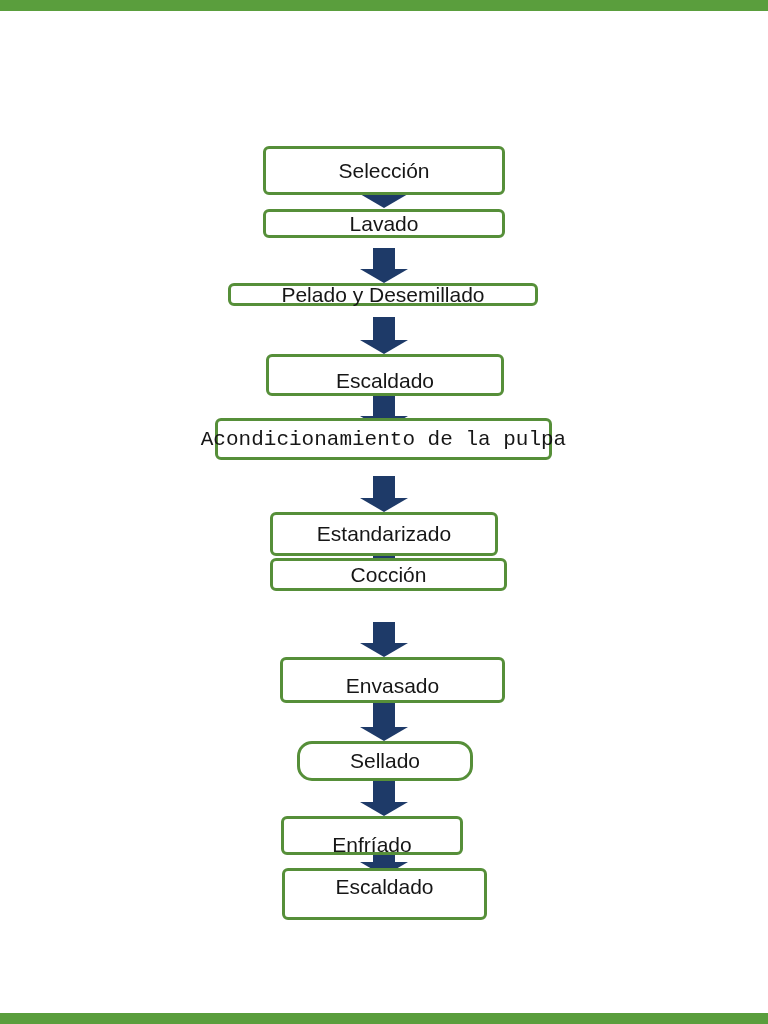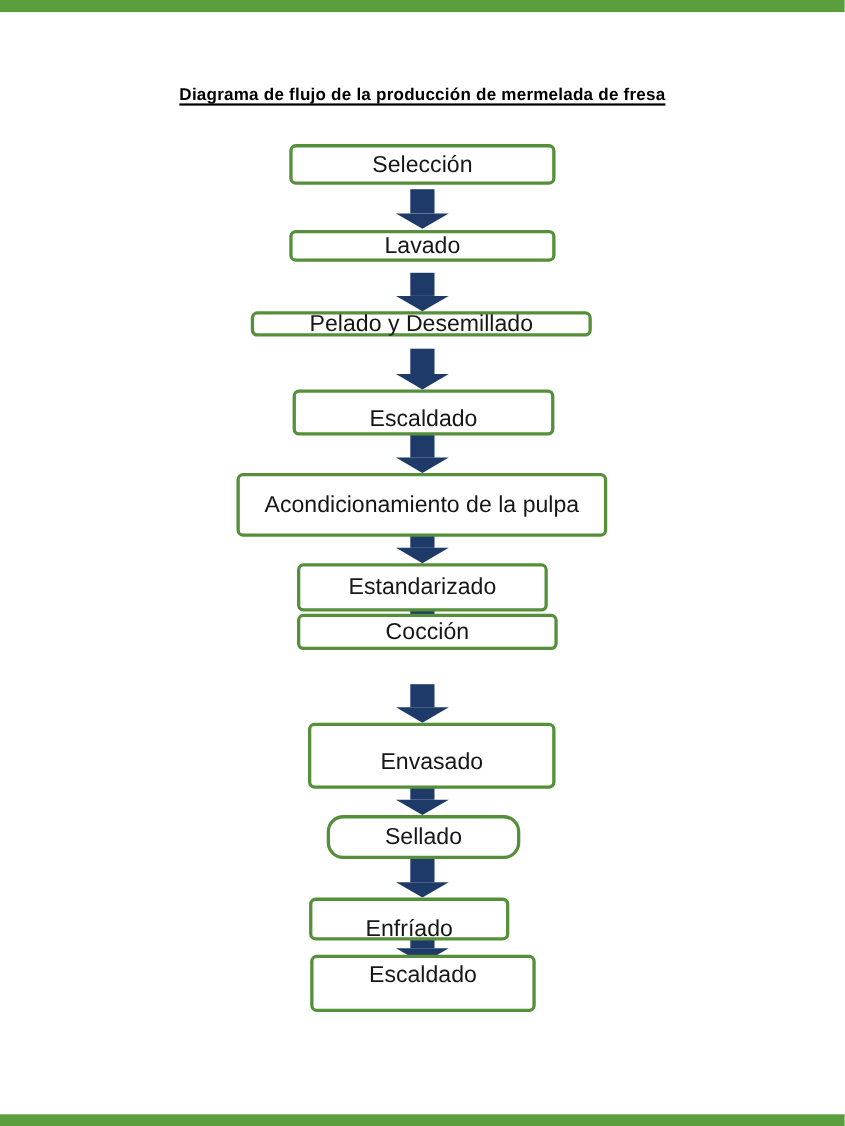--- a/index.html
+++ b/index.html
@@ -80,53 +80,52 @@
     border-top: 14px solid #1e3a68;
   }
 </style>
 </head>
 <body>
 
 <div class="page">
 
   <div class="edge-bar top"></div>
 
-  <h1 class="diagram-title">Diagrama de flujo de la producción de mermelada de fresa</h1>
 
   <div>
 
-    <div class="flow-box" style="left:263px; top:131px; width:242px; height:37px;">
+    <div class="flow-box" style="left:263px; top:146px; width:242px; height:49px;">
       <span class="lbl">Selección</span>
     </div>
 
     <div class="flow-box" style="left:263px; top:209px; width:242px; height:29px;">
       <span class="lbl">Lavado</span>
     </div>
 
     <div class="flow-box" style="left:228px; top:283px; width:310px; height:23px;">
       <span class="lbl">Pelado y Desemillado</span>
     </div>
 
     <div class="flow-box text-low" style="left:266px; top:354px; width:238px; height:42px;">
       <span class="lbl">Escaldado</span>
     </div>
 
-    <div class="flow-box" style="left:215px; top:430px; width:337px; height:58px;">
+    <div class="flow-box" style="left:215px; top:418px; width:337px; height:42px;font-family:Liberation Mono, monospace;">
       <span class="lbl">Acondicionamiento de la pulpa</span>
     </div>
 
     <div class="flow-box" style="left:270px; top:512px; width:228px; height:44px;">
       <span class="lbl">Estandarizado</span>
     </div>
 
     <div class="flow-box" style="left:270px; top:558px; width:237px; height:33px;">
       <span class="lbl">Cocción</span>
     </div>
 
-    <div class="flow-box text-low" style="left:280px; top:657px; width:225px; height:60px;">
+    <div class="flow-box text-low" style="left:280px; top:657px; width:225px; height:46px;">
       <span class="lbl">Envasado</span>
     </div>
 
     <div class="flow-box" style="left:297px; top:741px; width:176px; height:40px;border-radius:15px;">
       <span class="lbl">Sellado</span>
     </div>
 
     <div class="flow-box text-bottom" style="left:281px; top:816px; width:182px; height:39px;">
       <span class="lbl">Enfríado</span>
     </div>

